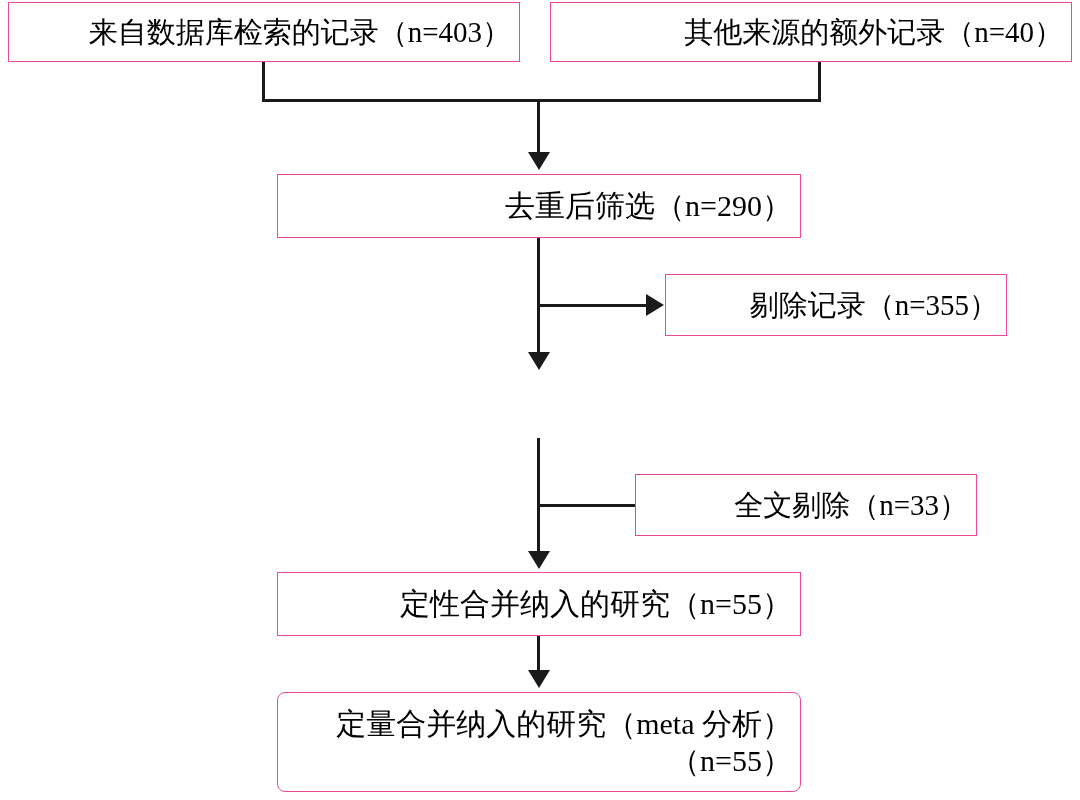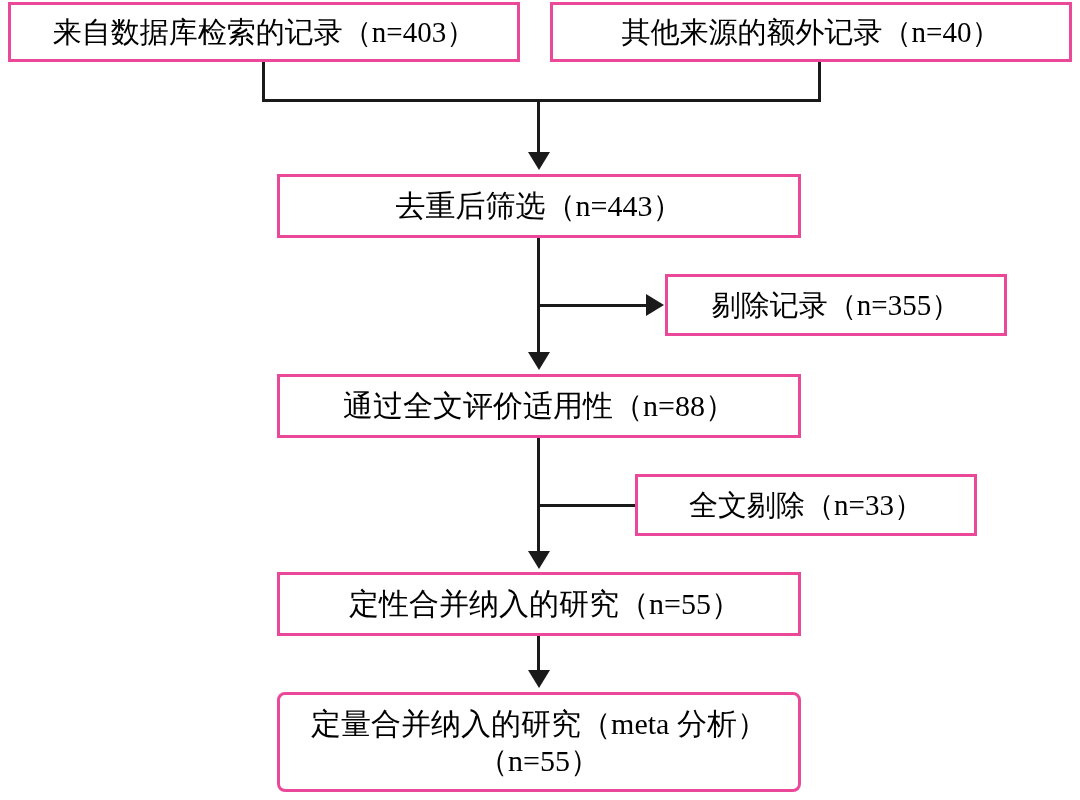--- a/index.html
+++ b/index.html
@@ -15,26 +15,26 @@
     overflow: hidden;
   }
   #flow {
     position: relative;
     width: 1080px;
     height: 800px;
   }
   .box {
     position: absolute;
     box-sizing: border-box;
-    border: 3px solid #ec4899;
+    border: 1px solid #ec4899;
     background: #ffffff;
     display: flex;
     align-items: center;
     justify-content: center;
-    text-align: center;
+    text-align: right;
     line-height: 1.25;
     padding: 2px 8px;
   }
   .box .txt {
     display: block;
     width: 100%;
     white-space: pre-line;
   }
 
   
@@ -81,35 +81,32 @@
     <span class="txt">其他来源的额外记录（n=40）</span>
   </div>
 
   <div class="ln v" style="left:262px; top:62px; height:40px;"></div>
   <div class="ln v" style="left:818px; top:62px; height:40px;"></div>
   <div class="ln h" style="left:262px; top:99px; width:559px;"></div>
   <div class="ln v" style="left:537px; top:99px; height:57px;"></div>
   <div class="arrow-down" style="left:528px; top:152px;"></div>
 
   <div class="box" id="box-dedup">
-    <span class="txt">去重后筛选（n=443）</span>
+    <span class="txt">去重后筛选（n=290）</span>
   </div>
 
   <div class="ln v" style="left:537px; top:238px; height:118px;"></div>
   <div class="arrow-down" style="left:528px; top:352px;"></div>
   <div class="ln h" style="left:537px; top:304px; width:112px;"></div>
   <div class="arrow-right" style="left:646px; top:294px;"></div>
 
   <div class="box" id="box-excl">
     <span class="txt">剔除记录（n=355）</span>
   </div>
 
-  <div class="box" id="box-full">
-    <span class="txt">通过全文评价适用性（n=88）</span>
-  </div>
 
   <div class="ln v" style="left:537px; top:438px; height:118px;"></div>
   <div class="arrow-down" style="left:528px; top:551px;"></div>
   <div class="ln h" style="left:537px; top:504px; width:112px;"></div>
   <div class="arrow-right" style="left:646px; top:494px;"></div>
 
   <div class="box" id="box-fullexc">
     <span class="txt">全文剔除（n=33）</span>
   </div>
 

